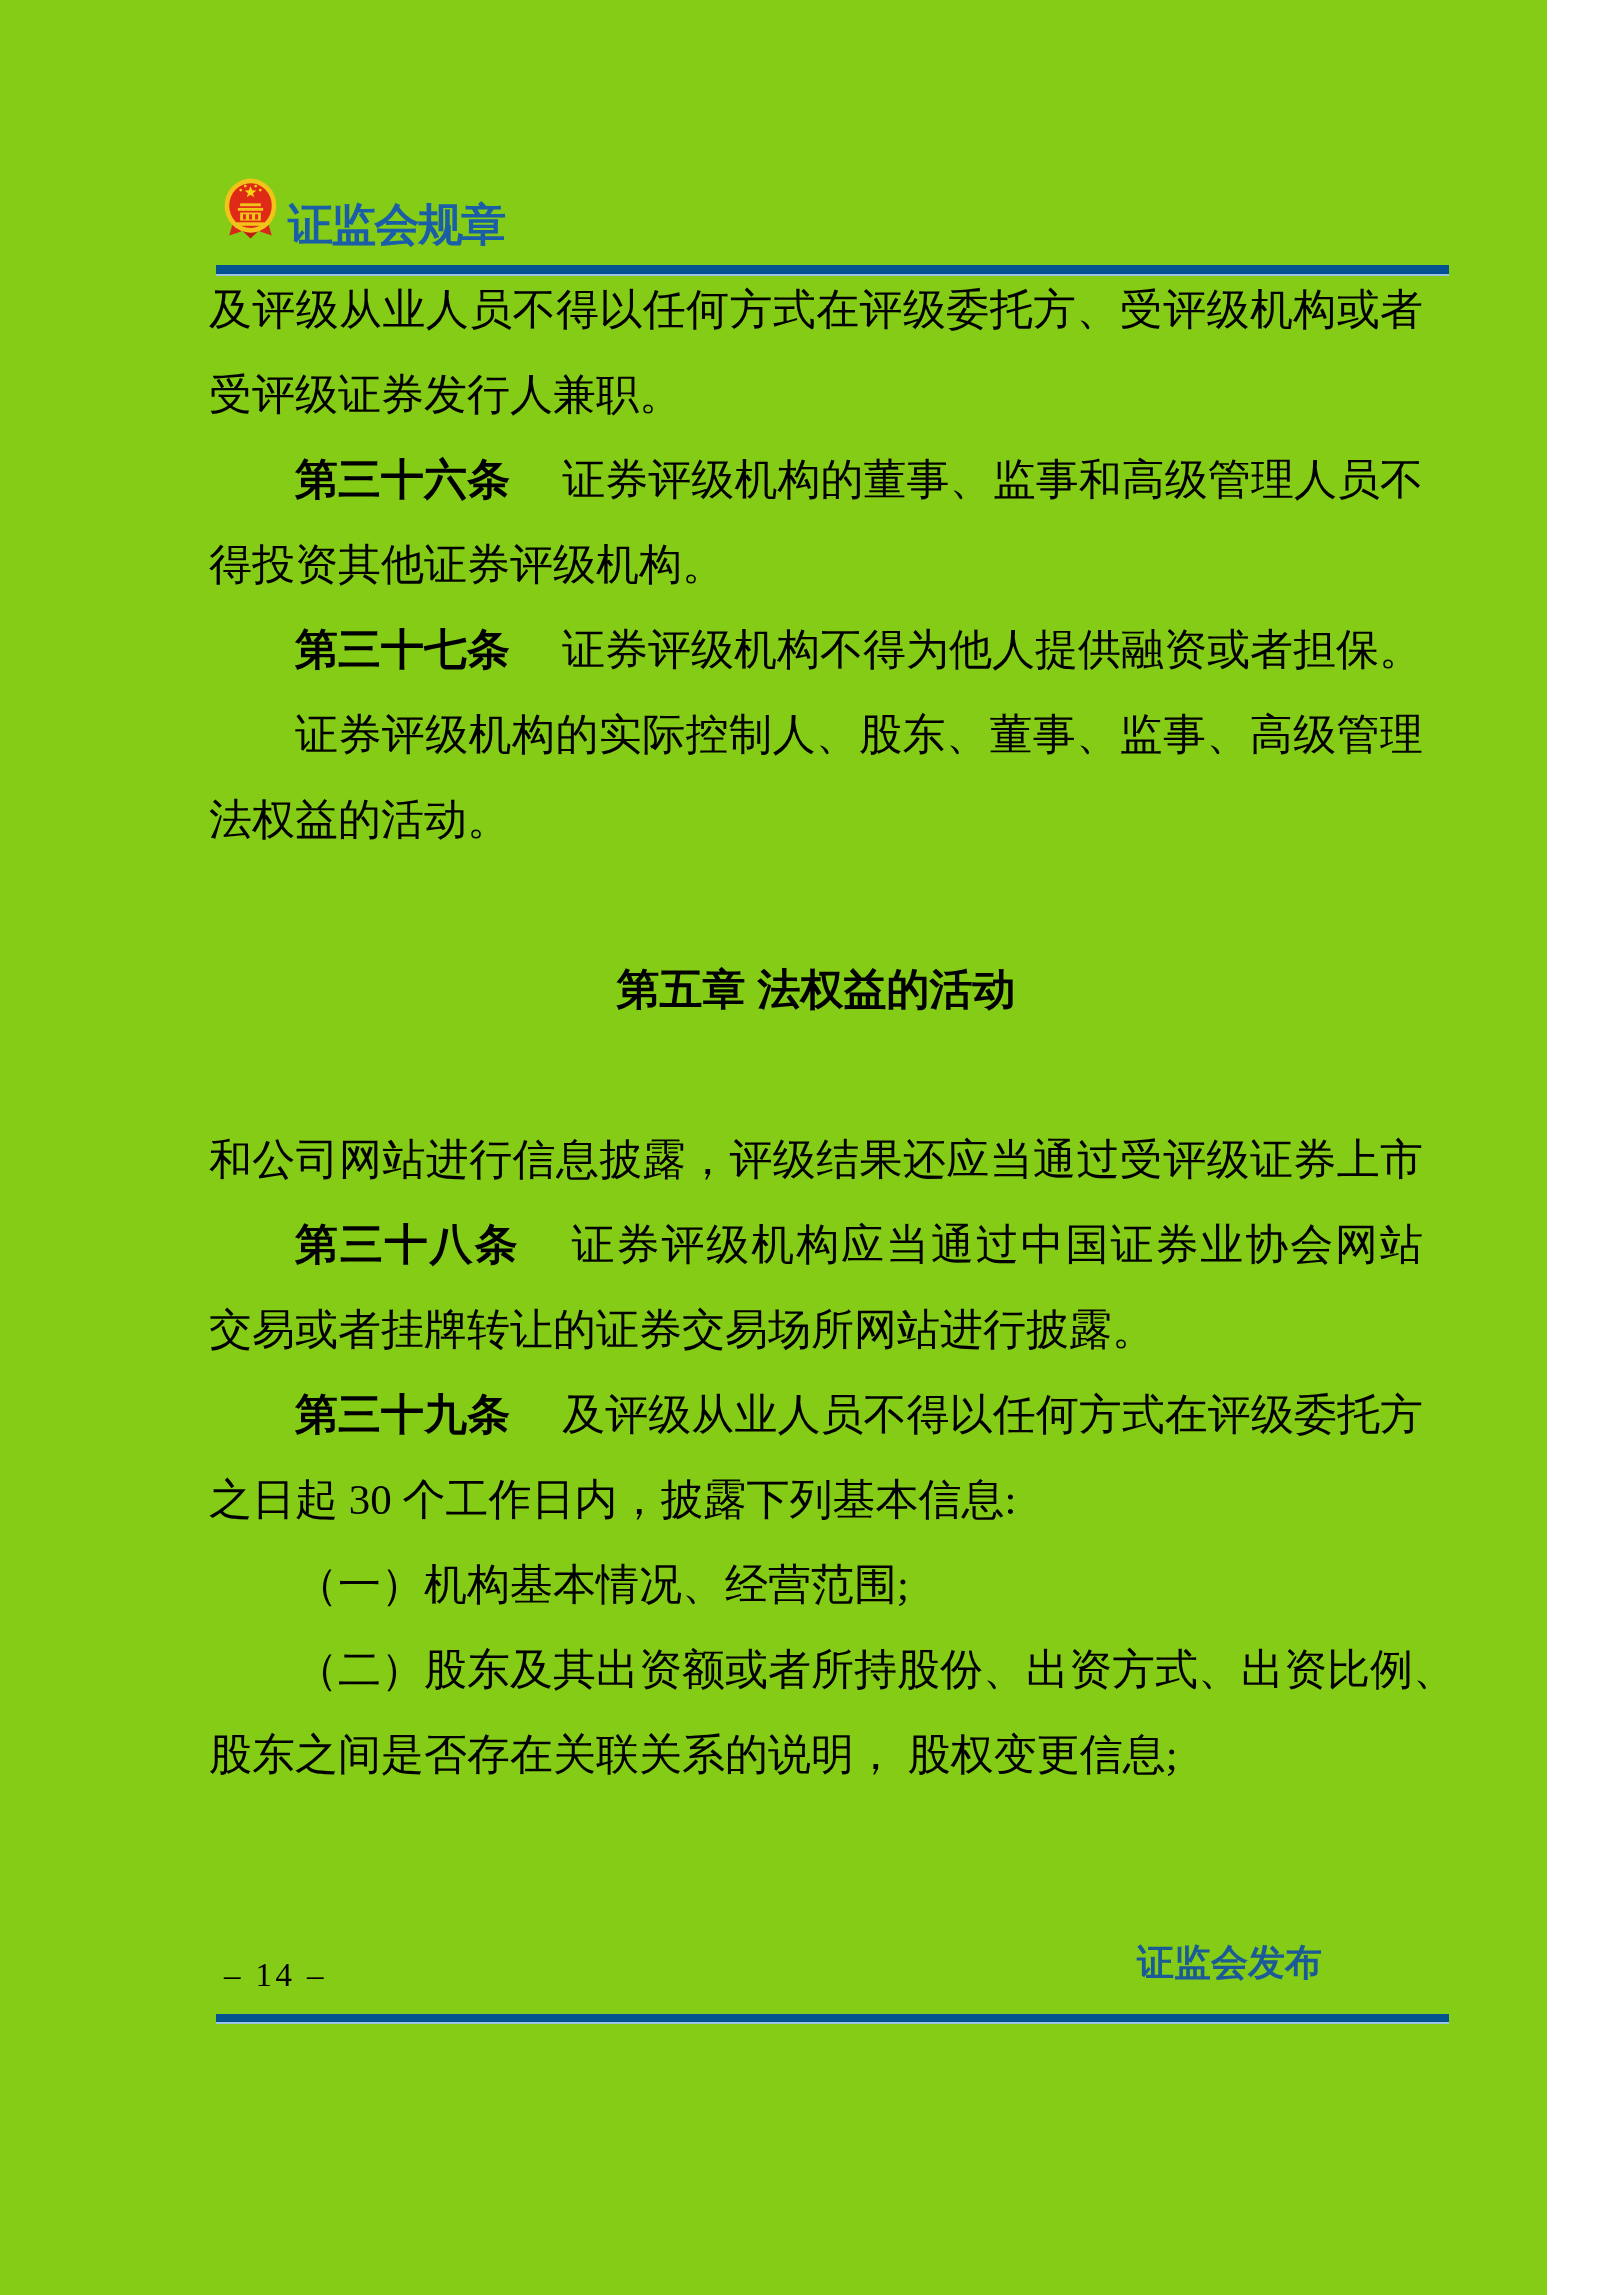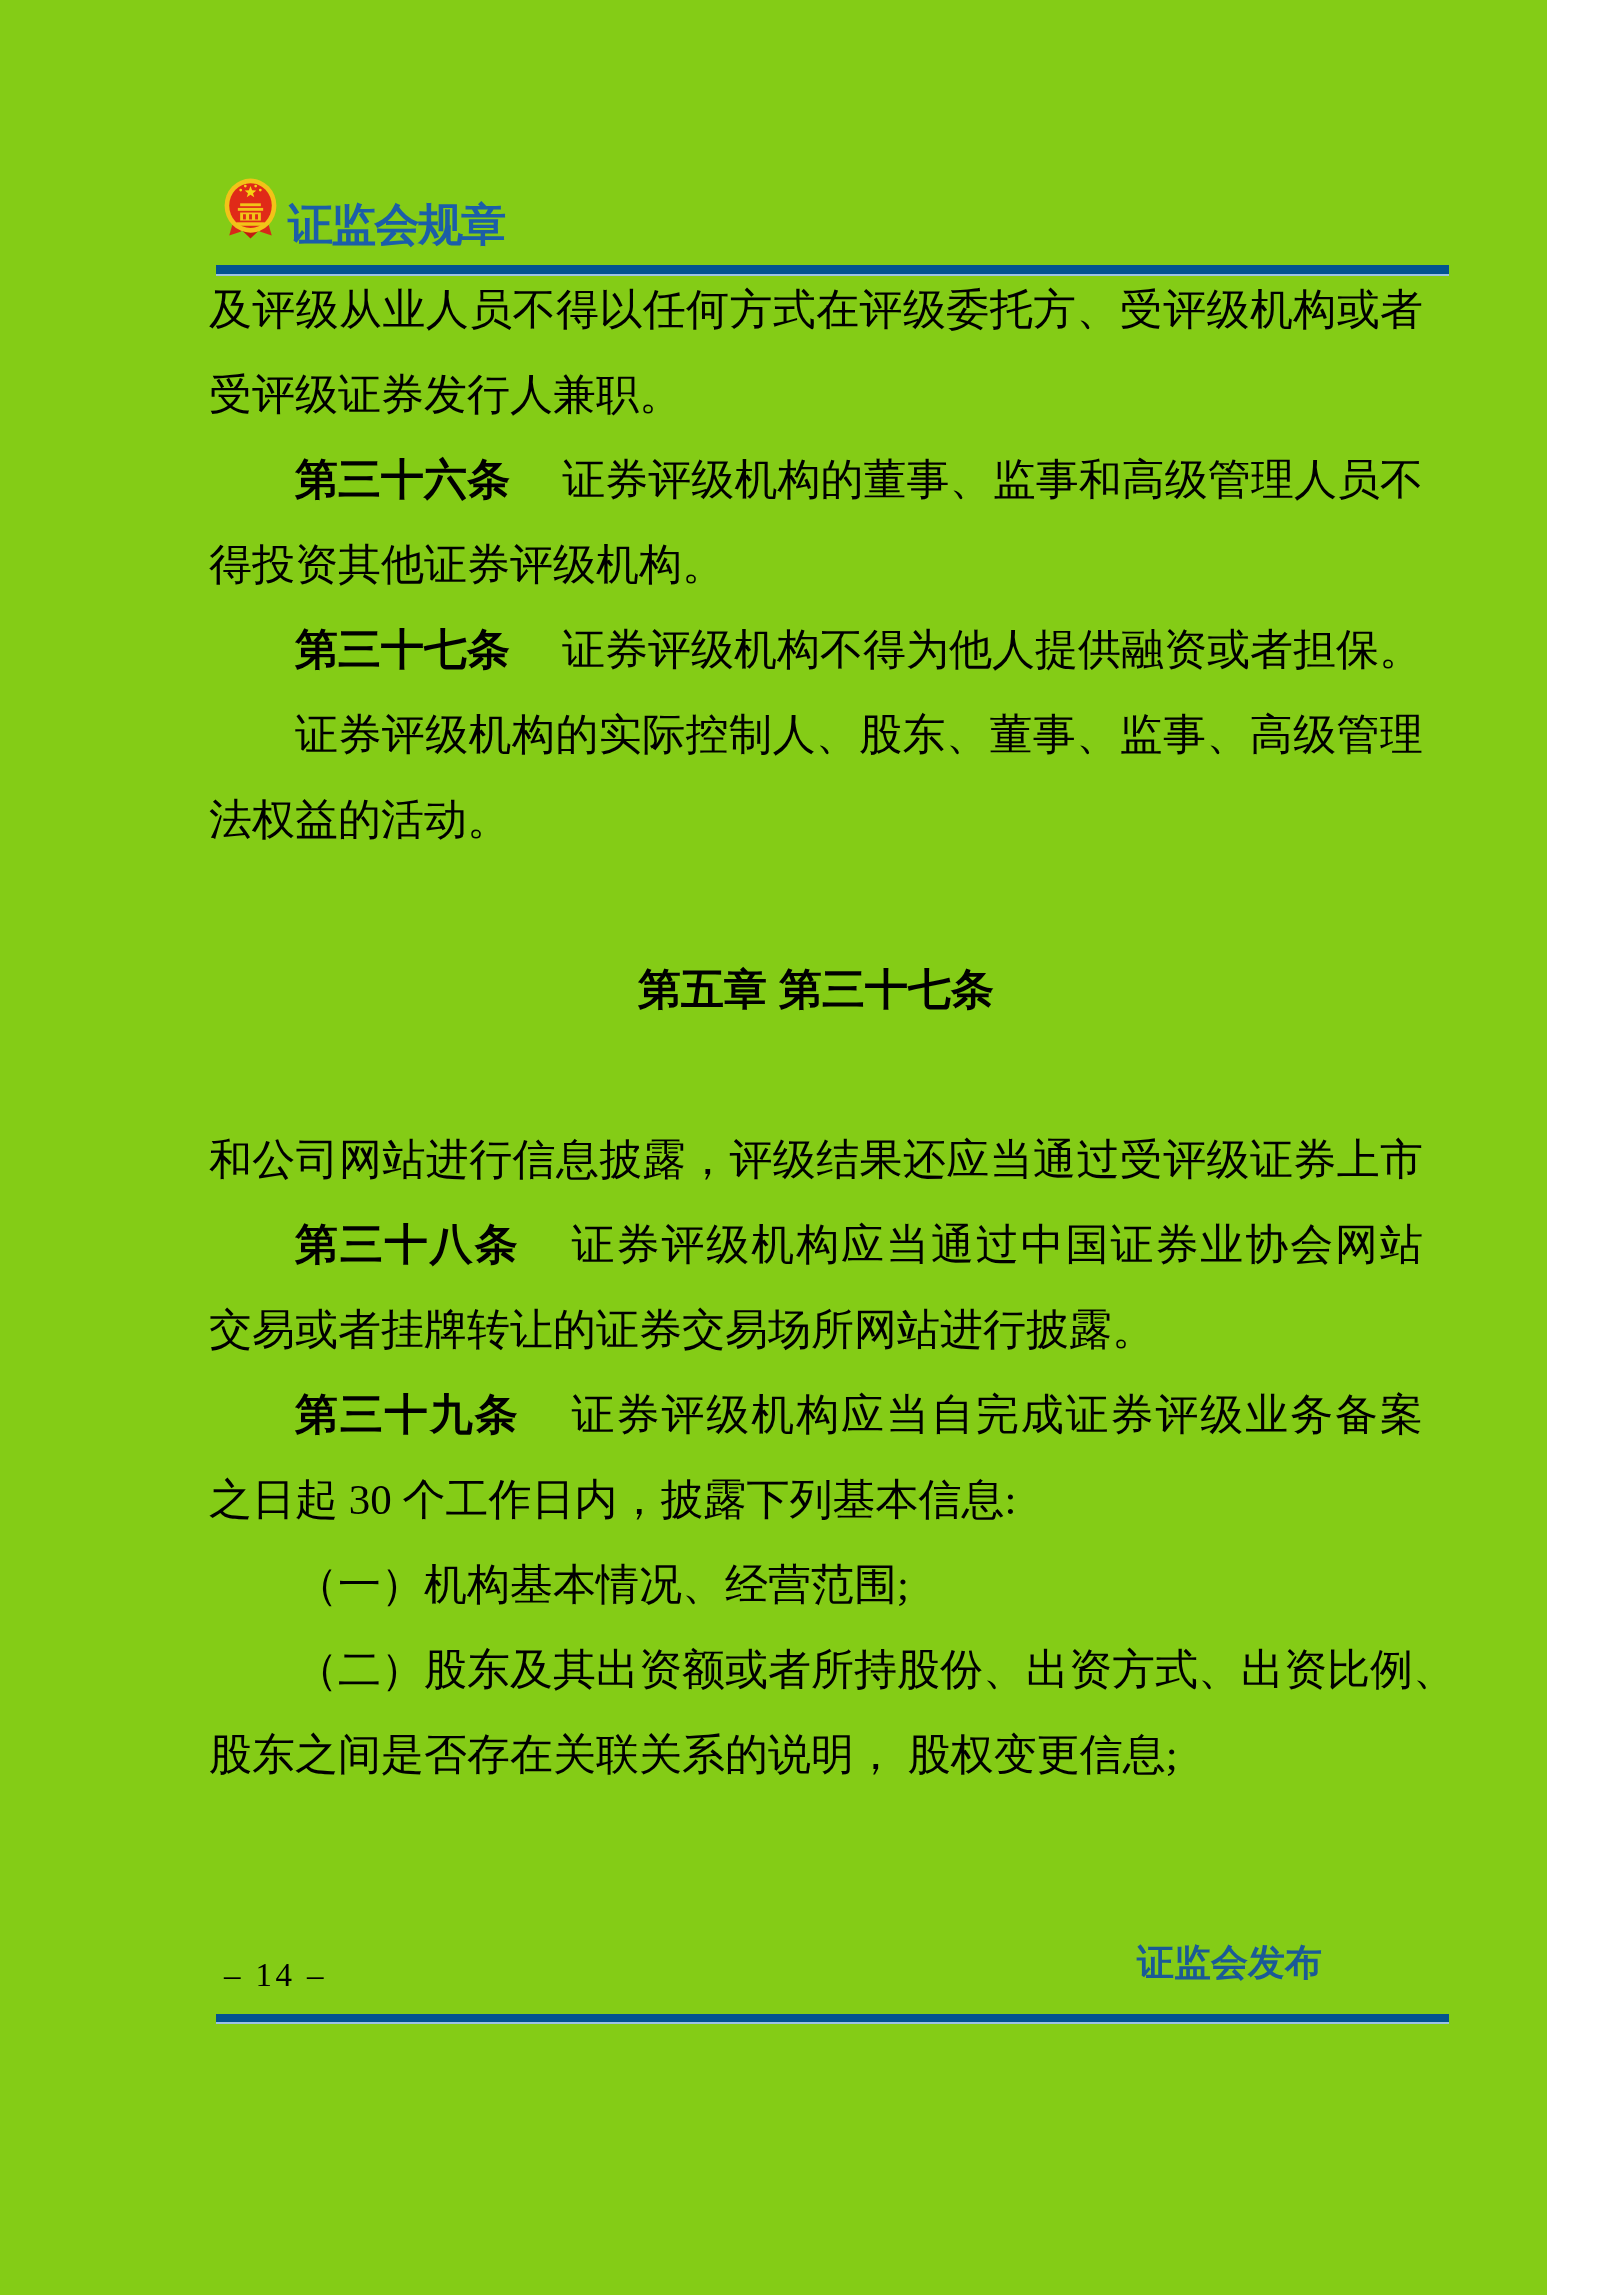--- a/index.html
+++ b/index.html
@@ -95,25 +95,25 @@
   </div>
 
   <div class="body-lines">
       <div class="line fill"><span>及评级从业人员不得以任何方式在评级委托方、受评级机构或者</span></div>
       <div class="line"><span>受评级证券发行人兼职。</span></div>
       <div class="line ind fill"><span class="art-num">第三十六条</span><span>证券评级机构的董事、监事和高级管理人员不</span></div>
       <div class="line"><span>得投资其他证券评级机构。</span></div>
       <div class="line ind"><span class="art-num">第三十七条</span><span>证券评级机构不得为他人提供融资或者担保。</span></div>
       <div class="line ind fill"><span>证券评级机构的实际控制人、股东、董事、监事、高级管理</span></div>
       <div class="line"><span>法权益的活动。</span></div>
-      <div class="line chapter"><span>第五章 第三十七条</span></div>
+      <div class="line chapter"><span>第五章 法权益的活动</span></div>
       <div class="line fill"><span>和公司网站进行信息披露，评级结果还应当通过受评级证券上市</span></div>
       <div class="line ind fill"><span class="art-num">第三十八条</span><span>证券评级机构应当通过中国证券业协会网站</span></div>
       <div class="line"><span>交易或者挂牌转让的证券交易场所网站进行披露。</span></div>
-      <div class="line ind fill"><span class="art-num">第三十九条</span><span>证券评级机构应当自完成证券评级业务备案</span></div>
+      <div class="line ind fill"><span class="art-num">第三十九条</span><span>及评级从业人员不得以任何方式在评级委托方</span></div>
       <div class="line"><span>之日起 30 个工作日内，披露下列基本信息:</span></div>
       <div class="line ind"><span>（一）机构基本情况、经营范围;</span></div>
       <div class="line ind fill"><span>（二）股东及其出资额或者所持股份、出资方式、出资比例、</span></div>
       <div class="line"><span>股东之间是否存在关联关系的说明， 股权变更信息;</span></div>
     </div>
 
   <div class="page-num">– 14 –</div>
 
   <div class="rule rule-bottom">
     <div class="dark"></div>

